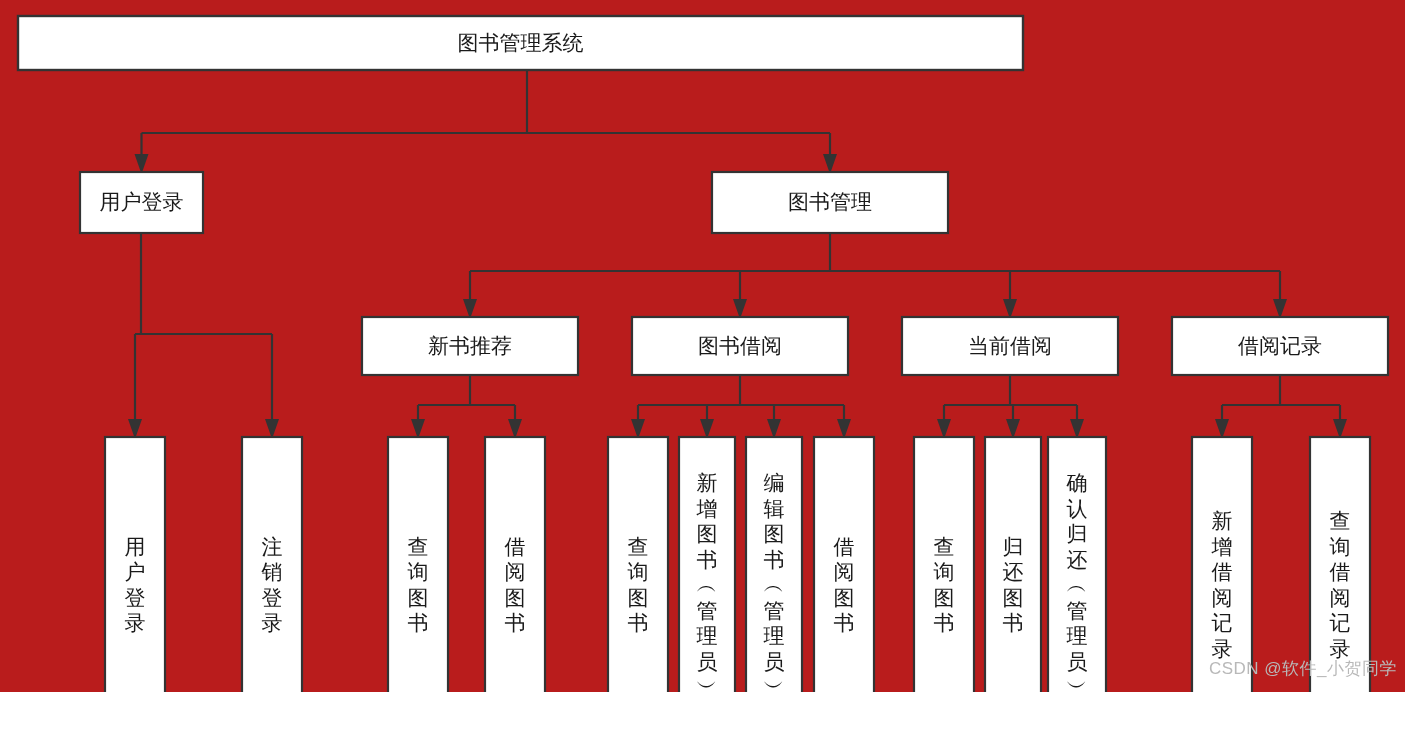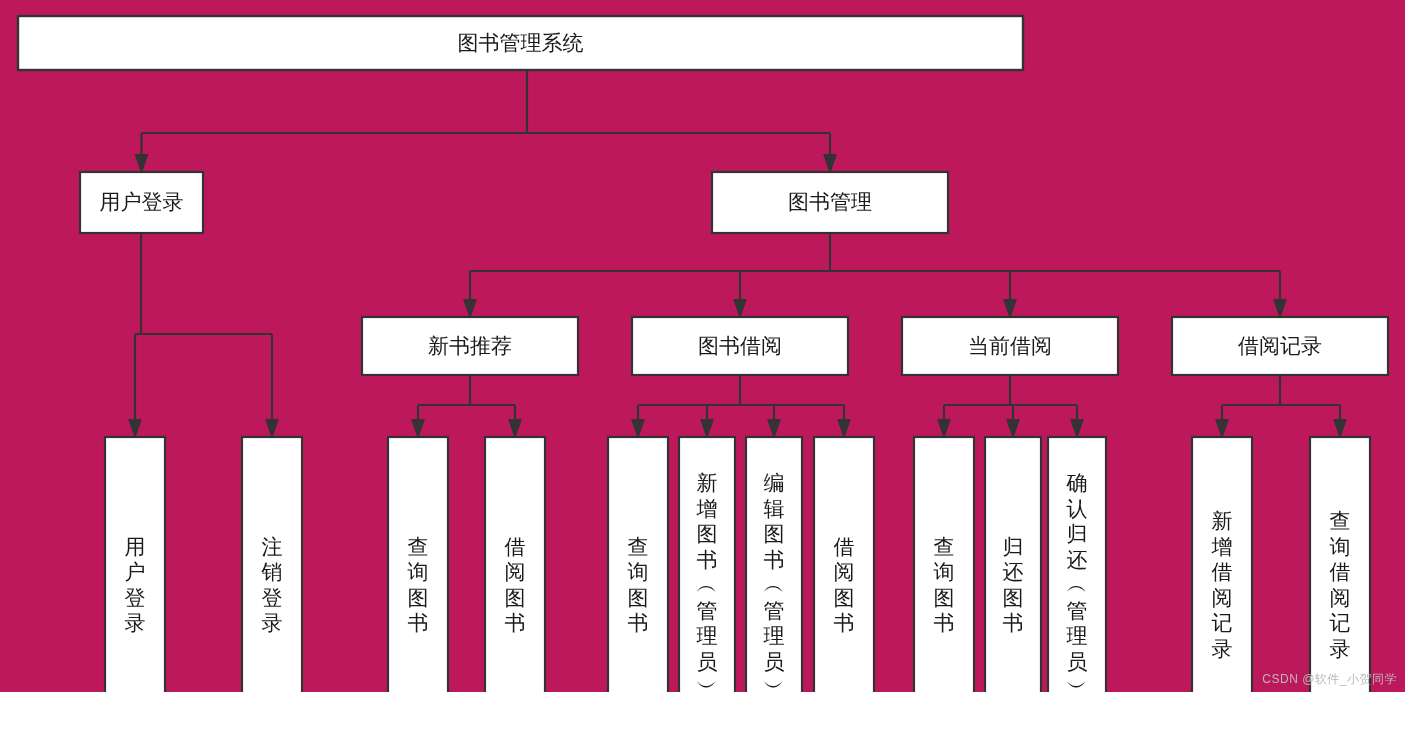--- a/index.html
+++ b/index.html
@@ -8,21 +8,21 @@
     padding: 0;
     background: #ffffff;
   }
   body {
     font-family: "Liberation Sans", "DejaVu Sans", sans-serif;
   }
   #diagram-root {
     position: relative;
     width: 1405px;
     height: 692px;
-    background: #be185d;
+    background: #b91c1c;
     overflow: hidden;
   }
   svg.diagram-canvas {
     position: absolute;
     left: 0;
     top: 0;
     width: 1405px;
     height: 747px;
     display: block;
   }
@@ -57,23 +57,23 @@
   .node-label-v {
     font-family: "Liberation Sans", "DejaVu Sans", sans-serif;
     font-size: 21px;
     fill: #1a1a1a;
     text-anchor: middle;
     white-space: pre;
   }
   .watermark-text {
     position: absolute;
     right: 8px;
-    bottom: 4px;
-    font-family: "Liberation Sans", "DejaVu Sans", sans-serif;
-    font-size: 12px;
+    bottom: 12px;
+    font-family: "Liberation Sans", "DejaVu Sans", sans-serif;
+    font-size: 17px;
     color: #b8b8b8;
     letter-spacing: 0.5px;
     user-select: none;
     white-space: nowrap;
   }
 </style>
 </head>
 <body>
 
 <div id="diagram-root">

